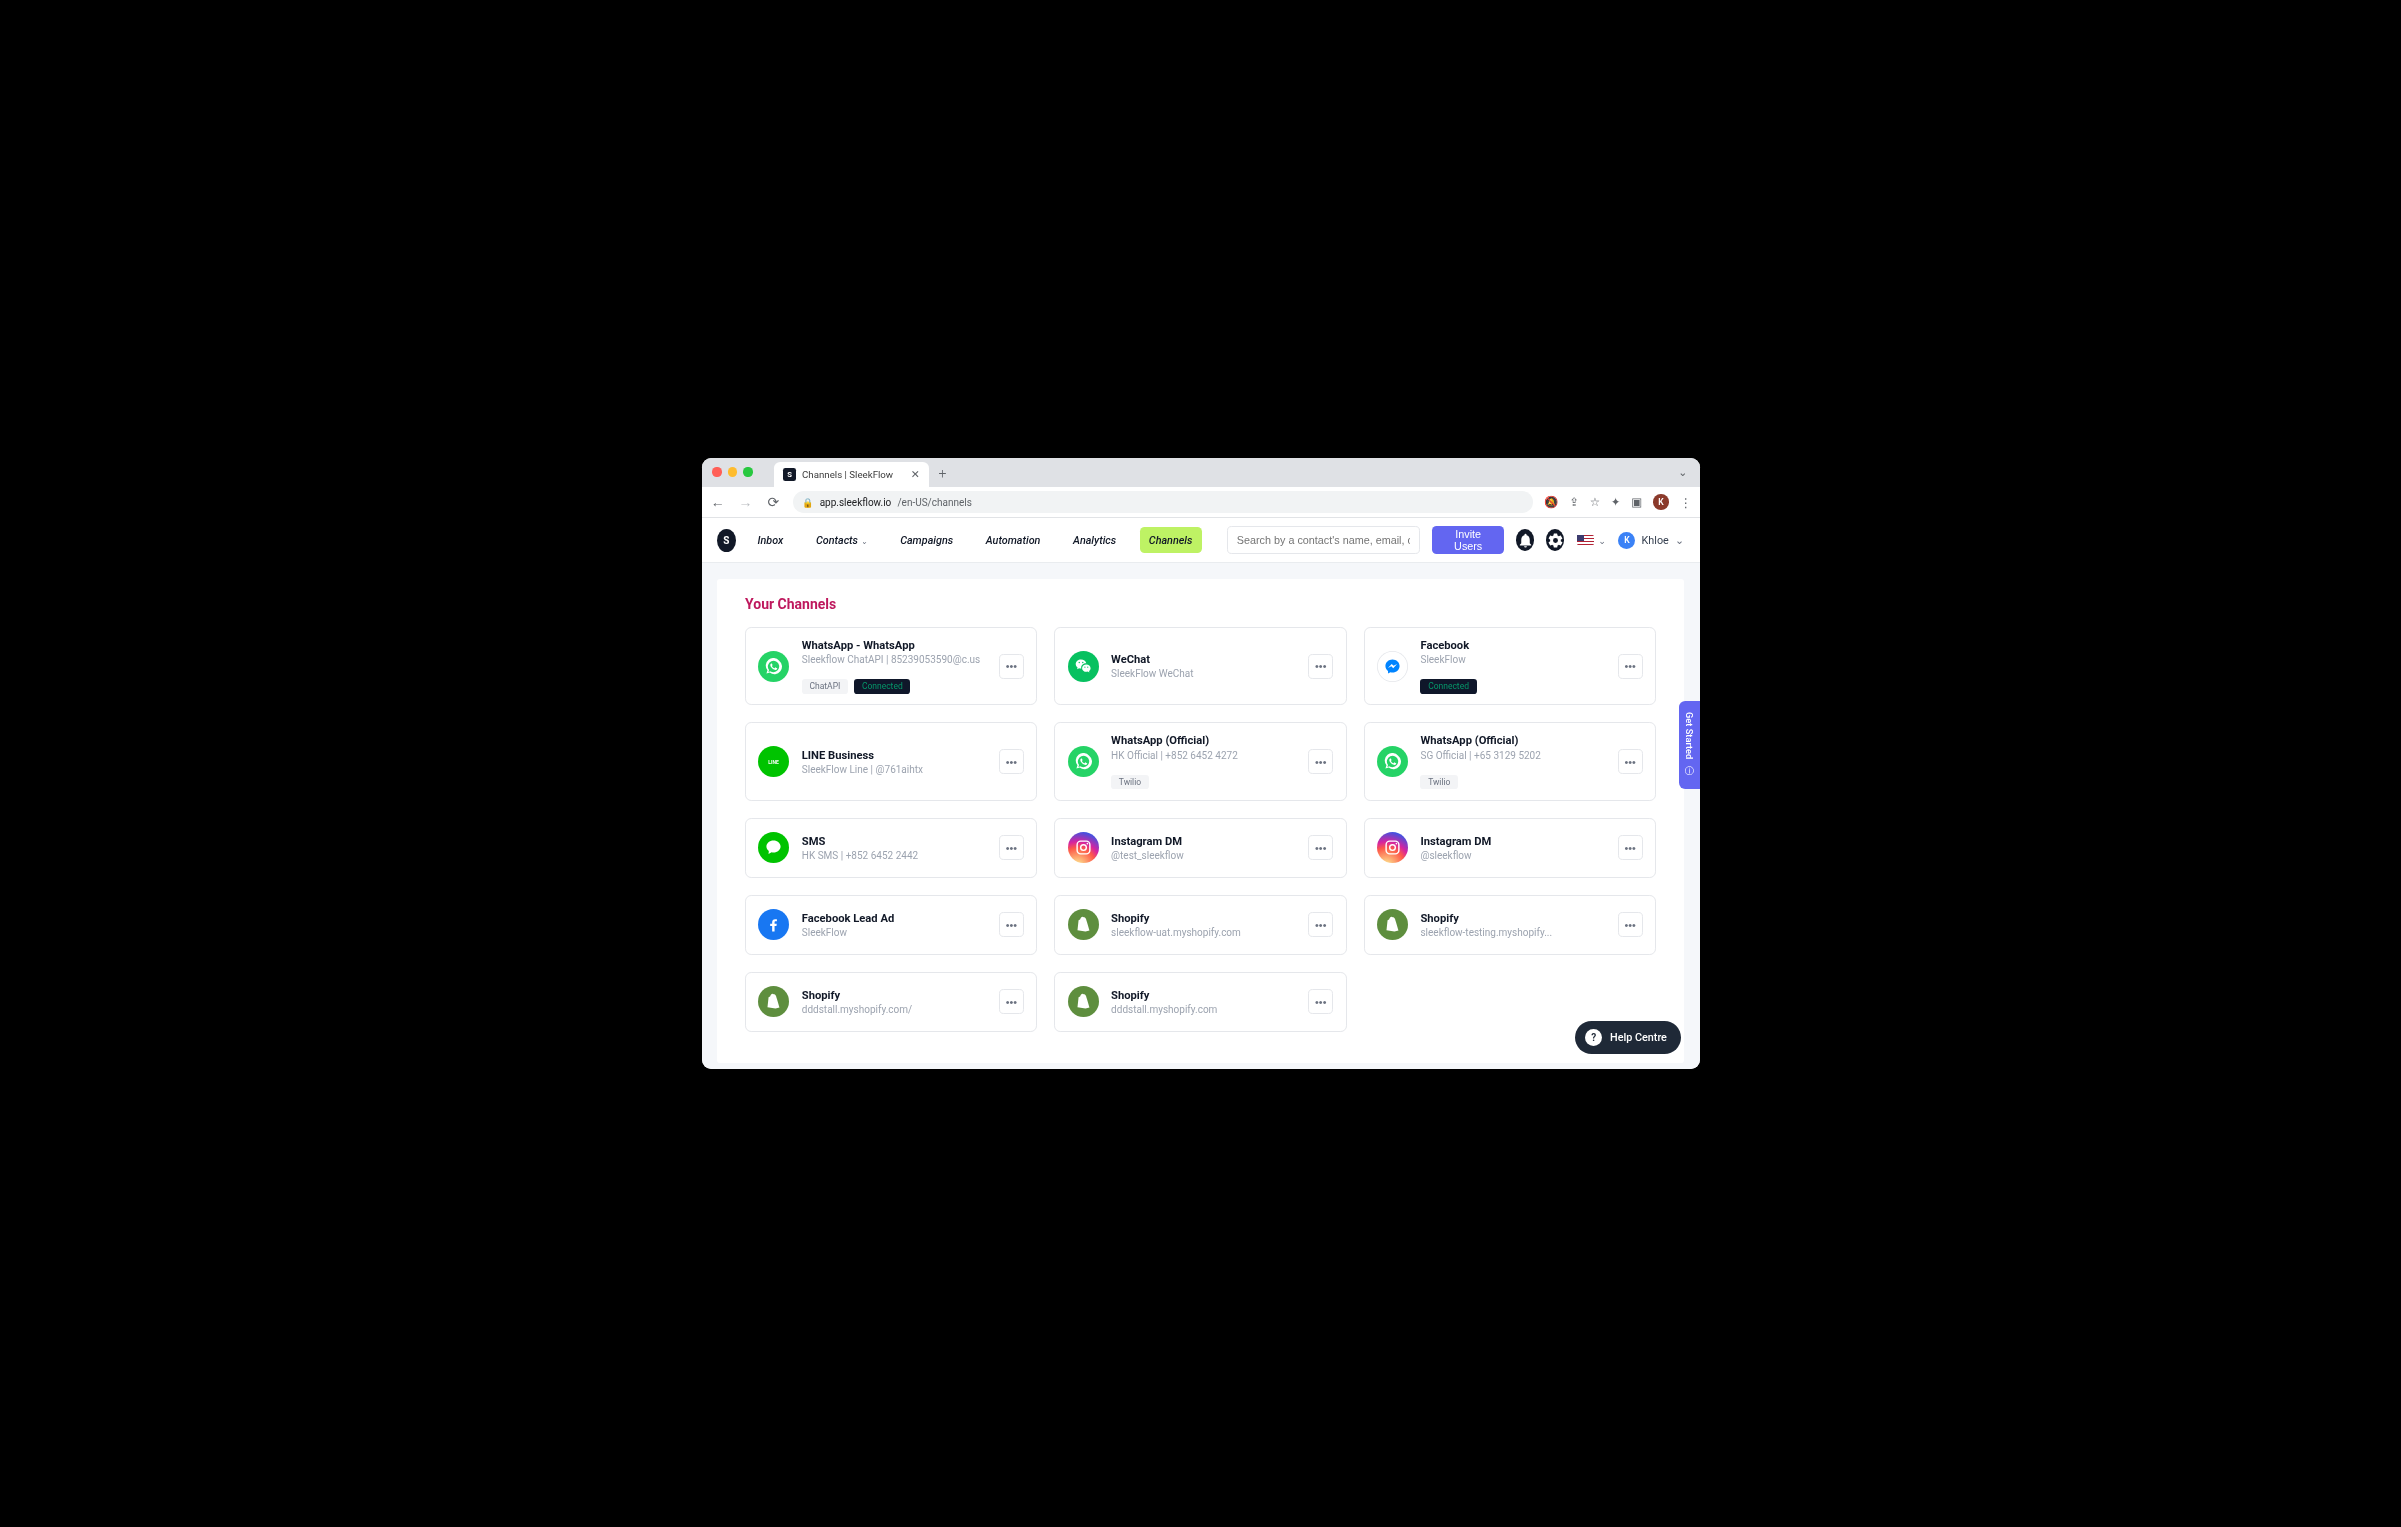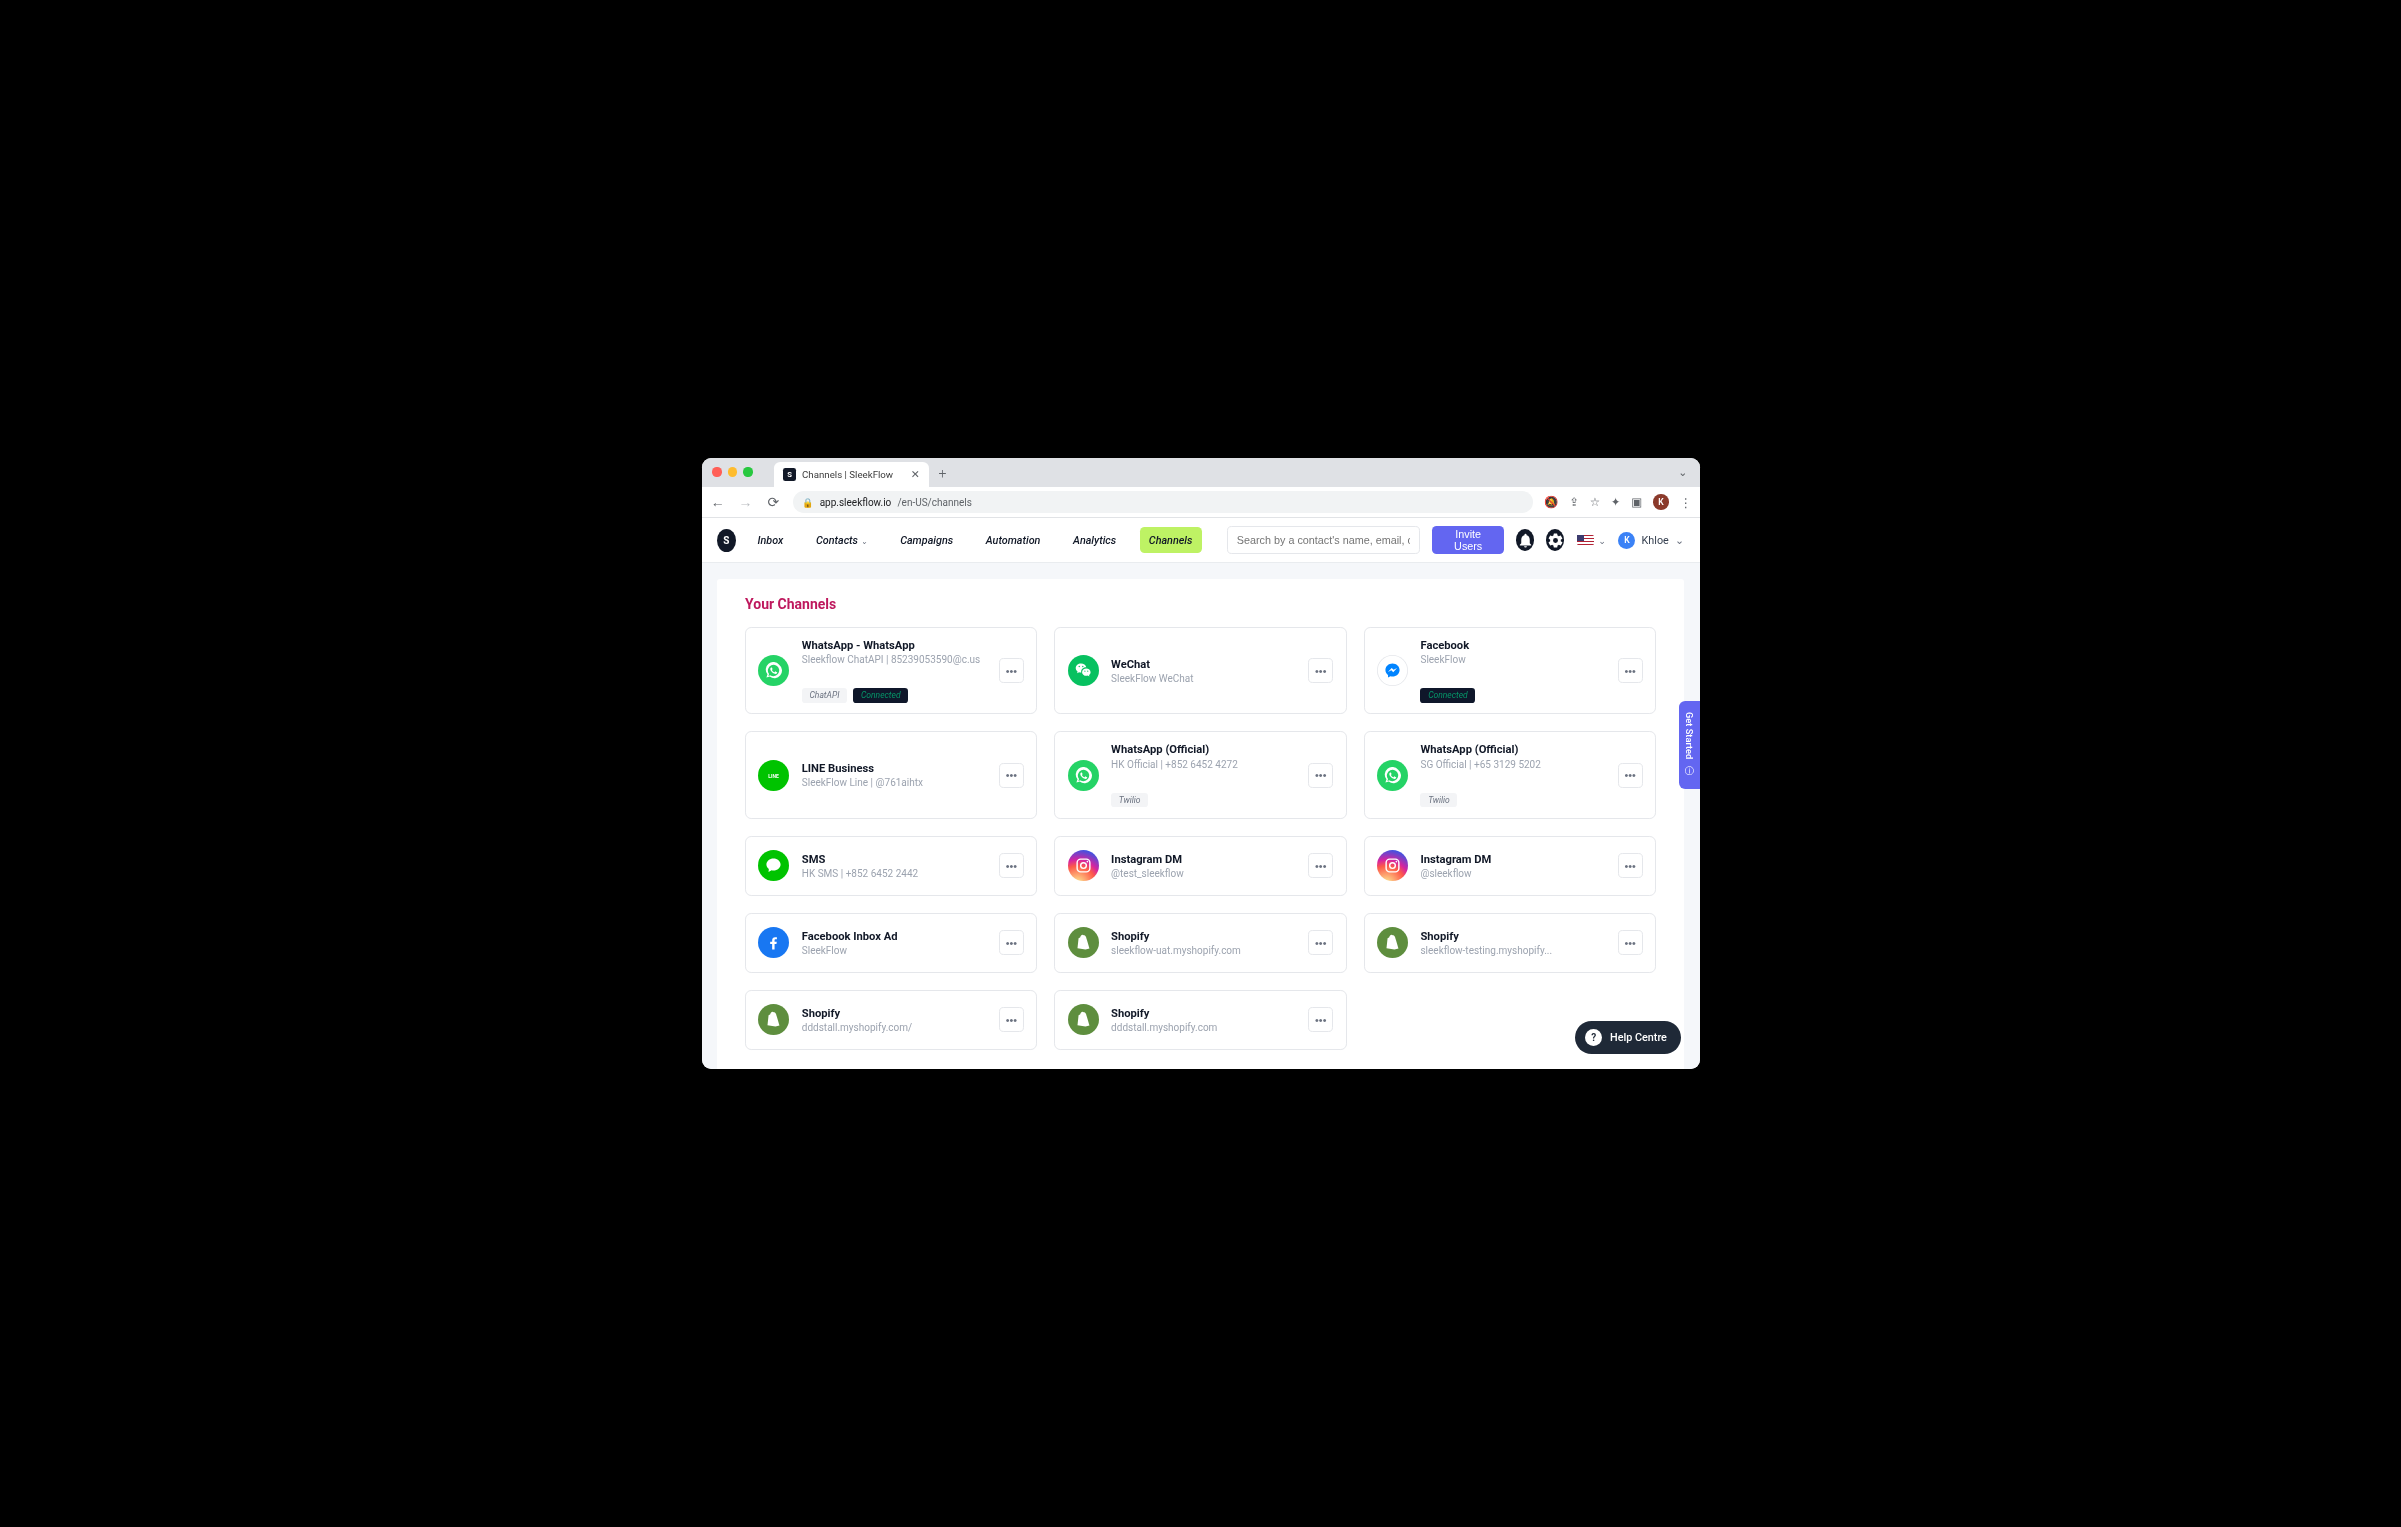--- a/index.html
+++ b/index.html
@@ -207,21 +207,21 @@
   }
   .ch-icon {
     width:31px;height:31px;border-radius:50%;
     flex:0 0 31px;
     display:flex;align-items:center;justify-content:center;
     color:#fff;font-weight:700;
   }
   .ch-body { flex:1; min-width:0; }
   .ch-title { font-size:11.2px; font-weight:700; color:#111827; margin-bottom:2.3px;}
   .ch-sub { font-size:10px; color:#9ca3af; white-space:nowrap; overflow:hidden; text-overflow:ellipsis;}
-  .tags { display:flex; gap:6.2px; margin-top:23px;font-style:italic;}
+  .tags { display:flex; gap:6.2px; margin-top:14px;}
   .tag {
     font-size:8.5px; padding:2.3px 7.7px; border-radius:3.1px;
     background:#f3f4f6; color:#6b7280;
   }
   .tag.green { background:#0f172a; color:#059669; }
   .more-btn {
     width:25px;height:25px;
     border:0.8px solid #e5e7eb; border-radius:4.6px;
     background:#fff;
     display:flex;align-items:center;justify-content:center;
@@ -486,21 +486,21 @@
             </div>
             <button class="more-btn">•••</button>
           </div>
           <div class="card">
             <div class="ch-icon ic-fb">
               <svg class="icon-svg" viewBox="0 0 24 24">
                 <path d="M13.5 22v-8h2.7l.4-3.1h-3.1V8.9c0-.9.3-1.5 1.6-1.5h1.7V4.6c-.3 0-1.3-.1-2.5-.1-2.5 0-4.2 1.5-4.2 4.3v2.1H7.3V14h2.8v8z"></path>
               </svg>
             </div>
             <div class="ch-body">
-              <div class="ch-title">Facebook Inbox Ad</div>
+              <div class="ch-title">Facebook Lead Ad</div>
               <div class="ch-sub">SleekFlow</div>
             </div>
             <button class="more-btn">•••</button>
           </div>
           <div class="card">
             <div class="ch-icon ic-shopify">
               <svg class="icon-svg" viewBox="0 0 24 24">
                 <path fill="#fff" d="M15.3 3.5c-.1 0-.3 0-.4.1-.1-.3-.3-.7-.6-1-.6-.7-1.4-.8-1.7-.8-.1 0-.2 0-.3.1C11.9 1.3 11.4 1 10.8 1 9.2 1 7.7 2.9 7.2 5.1l-1.6.5c-.5.2-.5.2-.6.7L3.5 20l11.3 2 5.7-1.4S15.5 3.6 15.3 3.5zM11.7 11c-.6-.3-1-.5-1-.9 0-.5.5-.8 1.2-.8.8 0 1.3.4 1.3.4l.5-1.5s-.6-.5-1.8-.5c-1.9 0-3.2 1.1-3.2 2.6 0 .9.6 1.5 1.4 2 .7.4 1 .6 1 1 0 .4-.4.8-1 .8-1 0-1.9-.5-1.9-.5l-.5 1.5s.9.6 2.3.6c1.9 0 3.3-1 3.3-2.7 0-1-.7-1.6-1.6-2z"></path>
               </svg>
             </div>

